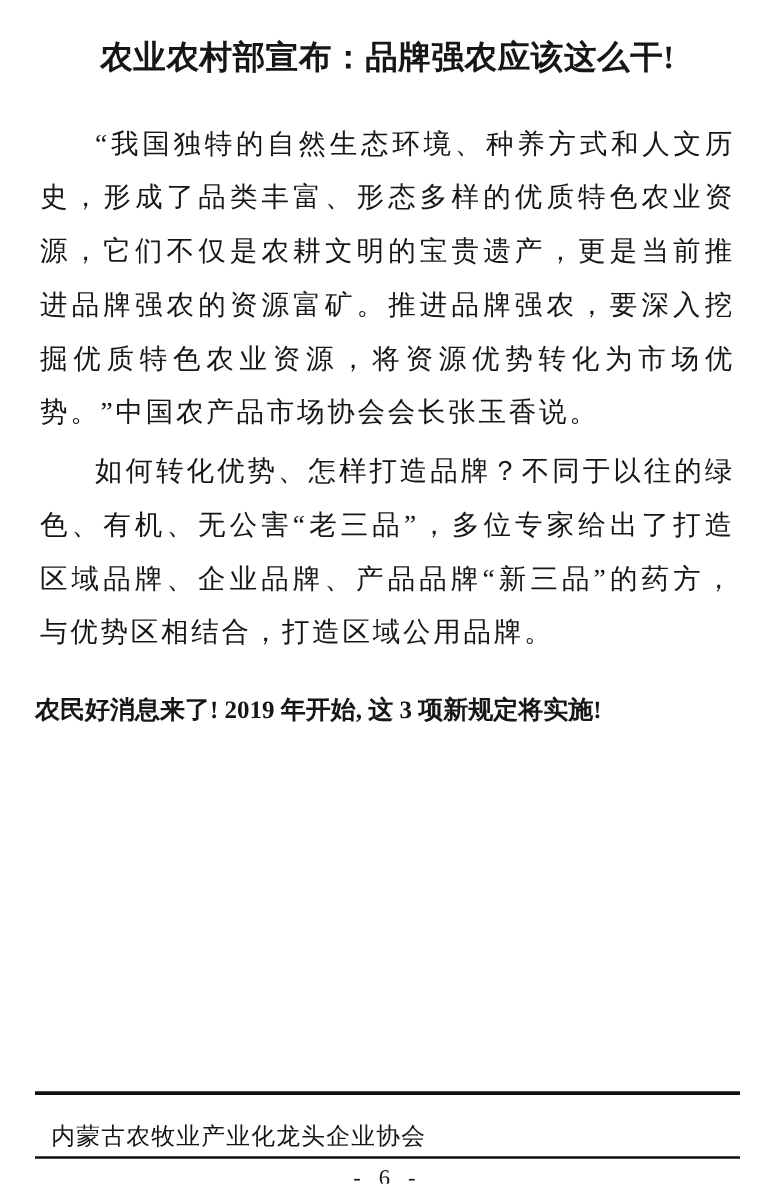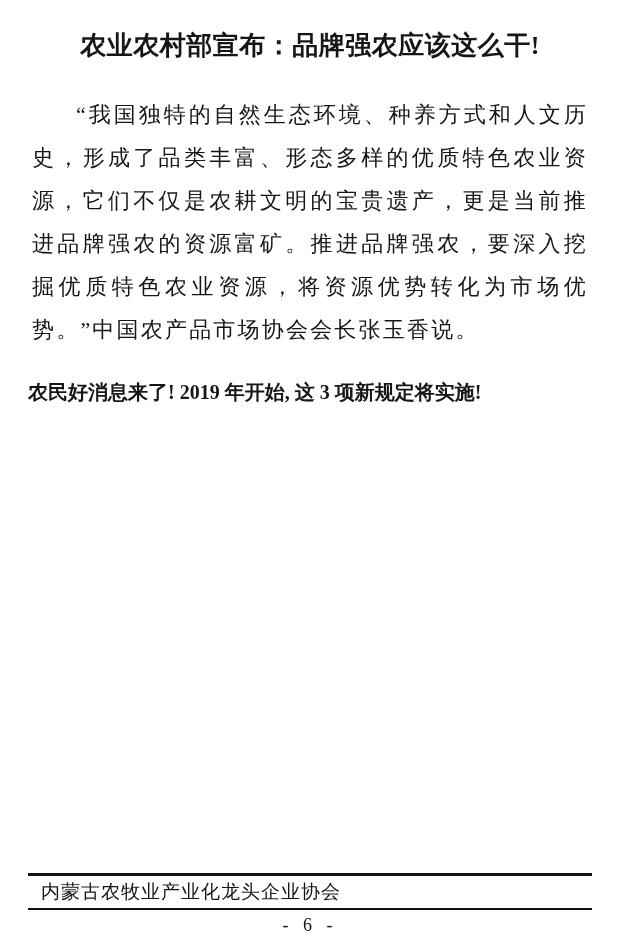--- a/index.html
+++ b/index.html
@@ -62,21 +62,21 @@
   }
   .footer-rule-top {
     height: 0;
     border-top: 3px solid #111111;
   }
   .footer-row {
     display: flex;
     justify-content: space-between;
     align-items: center;
     height: 32px;
-    padding: 0 10px 0 13px;
+    padding: 17px 10px 0 13px;
     font-size: 19px;
     letter-spacing: 1px;
   }
   .footer-rule-bottom {
     height: 0;
     border-top: 2px solid #111111;
   }
   .page-num {
     margin-top: 5px;
     text-align: center;
@@ -86,20 +86,21 @@
 </style>
 </head>
 <body>
 
 <div class="doc">
 
   <h1 class="article-title-1">农业农村部宣布：品牌强农应该这么干!</h1>
 
   <p class="body-text first-after-title">“我国独特的自然生态环境、种养方式和人文历史，形成了品类丰富、形态多样的优质特色农业资源，它们不仅是农耕文明的宝贵遗产，更是当前推进品牌强农的资源富矿。推进品牌强农，要深入挖掘优质特色农业资源，将资源优势转化为市场优势。”中国农产品市场协会会长张玉香说。</p>
 
+  <p class="body-text">如何转化优势、怎样打造品牌？不同于以往的绿色、有机、无公害“老三品”，多位专家给出了打造区域品牌、企业品牌、产品品牌“新三品”的药方，与优势区相结合，打造区域公用品牌。</p>
 
   <h2 class="article-title-2">农民好消息来了! 2019 年开始, 这 3 项新规定将实施!</h2>
 
 
   <div class="page-footer">
     <div class="footer-rule-top"></div>
     <div class="footer-row">
       <span>内蒙古农牧业产业化龙头企业协会</span>
     </div>
     <div class="footer-rule-bottom"></div>

